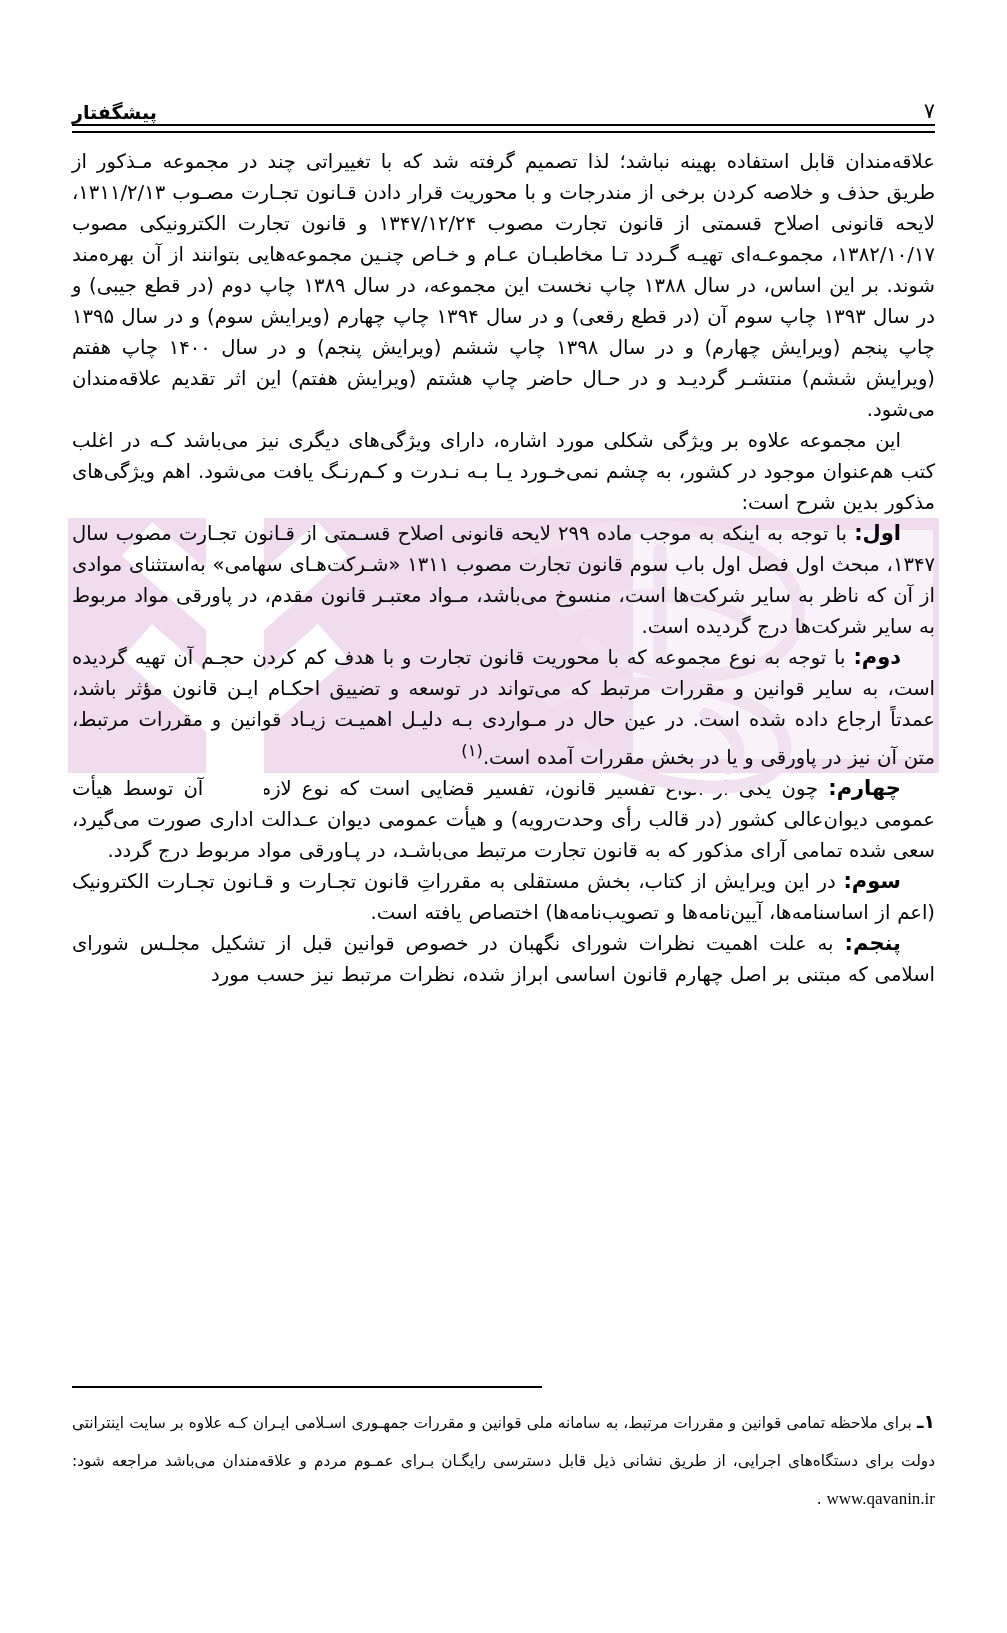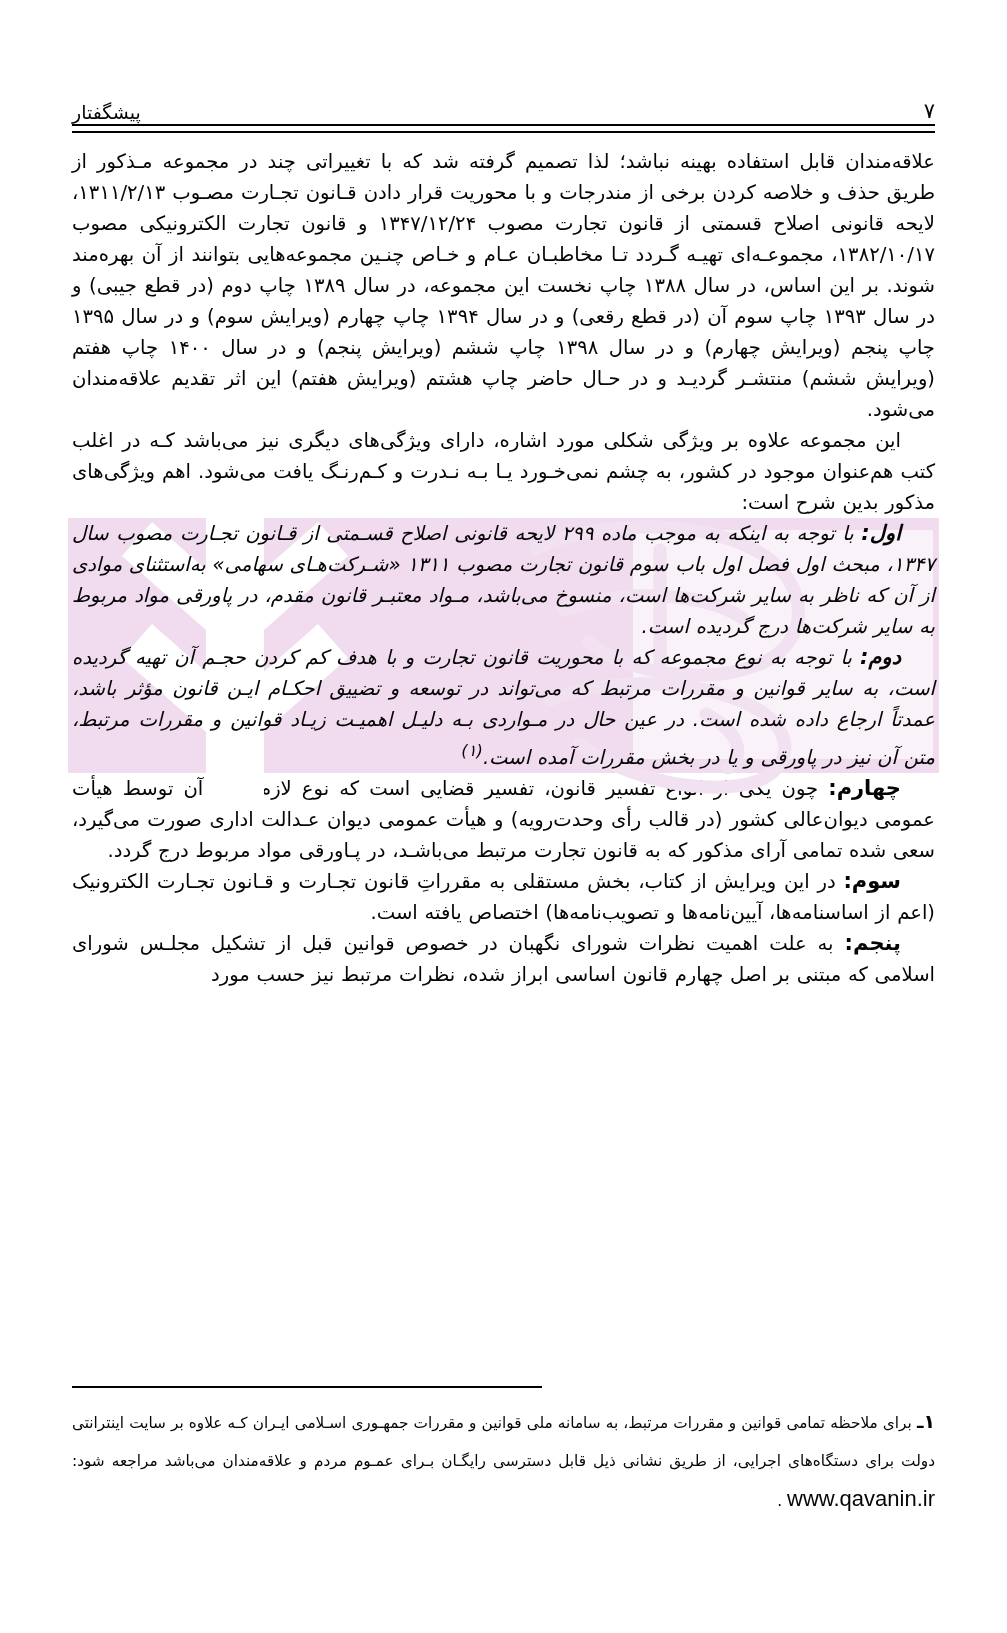--- a/index.html
+++ b/index.html
@@ -29,21 +29,21 @@
     left: 72px;
     right: 72px;
     height: 42px;
     display: flex;
     flex-direction: row-reverse;
     align-items: flex-end;
     justify-content: space-between;
   }
   .header-title {
     font-size: 19px;
-    font-weight: normal;
+    font-weight: bold;
     line-height: 1;
     letter-spacing: 0px;
   }
   .header-pageno {
     font-size: 21px;
     font-weight: normal;
     line-height: 1;
     direction: rtl;
   }
   .header-rule {
@@ -100,21 +100,21 @@
   .highlight-band::after {
     
     content: "";
     position: absolute;
     top: 12px;
     bottom: 14px;
     right: 6px;
     width: 300px;
     background: rgba(255,255,255,0.62);
   }
-  .highlight-wrap > p { position: relative; z-index: 2; font-style: italic; }
+  .highlight-wrap > p { position: relative; z-index: 2; }
 
   
   .watermark {
     position: absolute;
     z-index: 1;
     pointer-events: none;
     opacity: 1;
   }
   .wm-left { left: 38px;  top: -10px; }
   .wm-right { right: 95px; top: -4px; }
@@ -135,24 +135,24 @@
     direction: rtl;
     font-size: 15.3px;
     line-height: 38px;
     text-align: justify;
   }
   .footnote .fn-marker {
     font-weight: bold;
     font-size: 19px;
   }
   .footnote .url {
-    font-family: Liberation Sans, sans-serif;
+    font-family: Liberation Serif, serif;
     direction: ltr;
     unicode-bidi: embed;
-    font-size: 22px;
+    font-size: 17px;
   }
 </style>
 </head>
 <body>
 
 <div class="page">
 
   <div class="header">
     <div class="header-title">پیشگفتار</div>
     <div class="header-pageno">۷</div>

